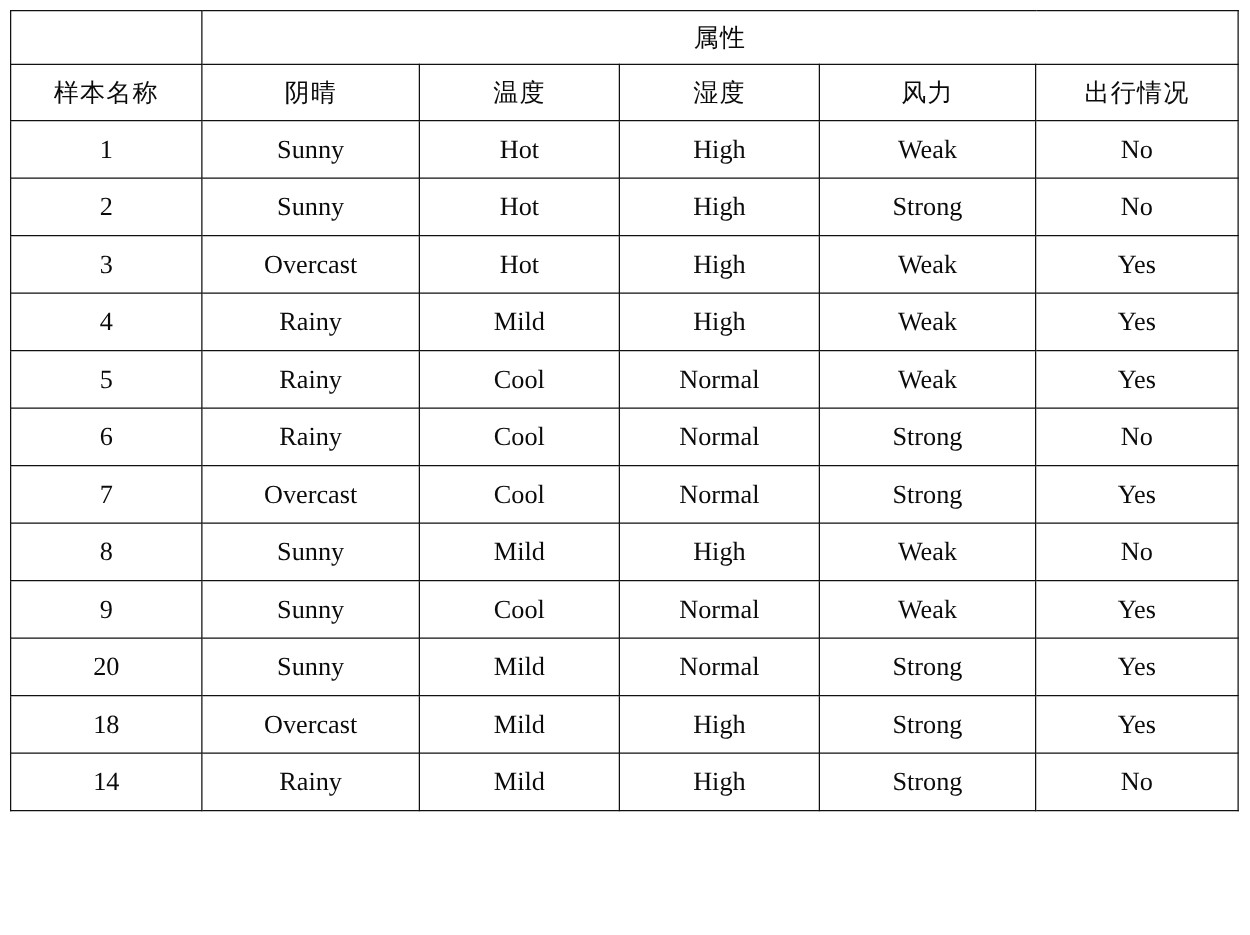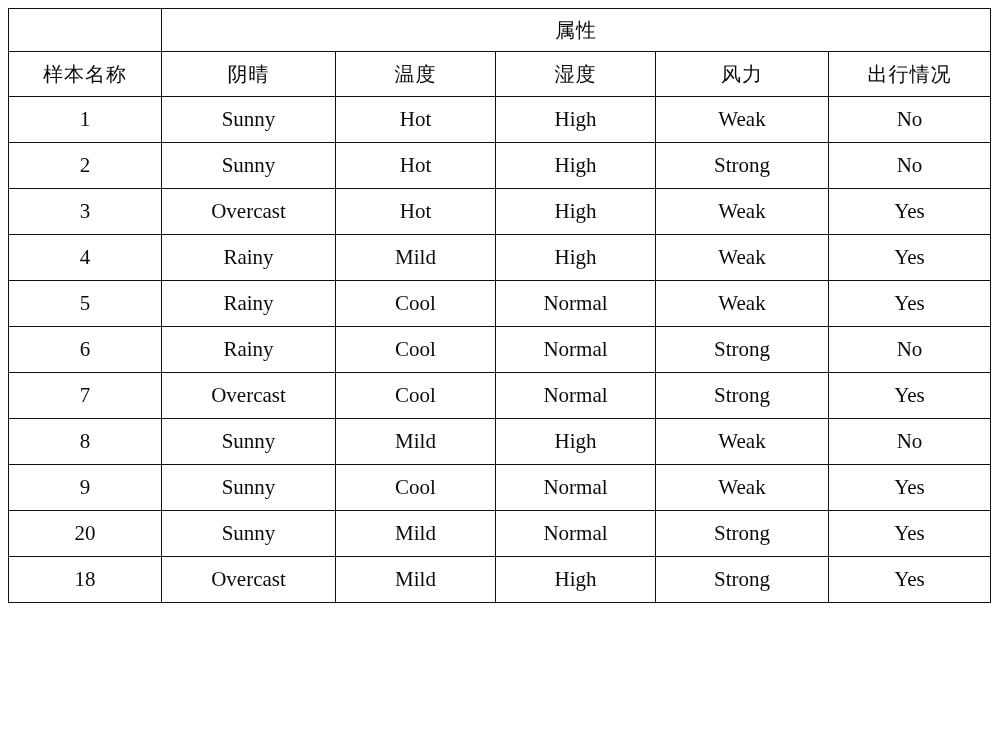--- a/index.html
+++ b/index.html
@@ -194,16 +194,24 @@
           <td class="data-cell">Yes</td>
         </tr>
         <tr>
           <td class="data-cell idx">18</td>
           <td class="data-cell">Overcast</td>
           <td class="data-cell">Mild</td>
           <td class="data-cell">High</td>
           <td class="data-cell">Strong</td>
           <td class="data-cell">Yes</td>
         </tr>
+        <tr>
+          <td class="data-cell idx">14</td>
+          <td class="data-cell">Rainy</td>
+          <td class="data-cell">Mild</td>
+          <td class="data-cell">High</td>
+          <td class="data-cell">Strong</td>
+          <td class="data-cell">No</td>
+        </tr>
       </tbody>
   </table>
 
 </div>
 
 </body></html>

